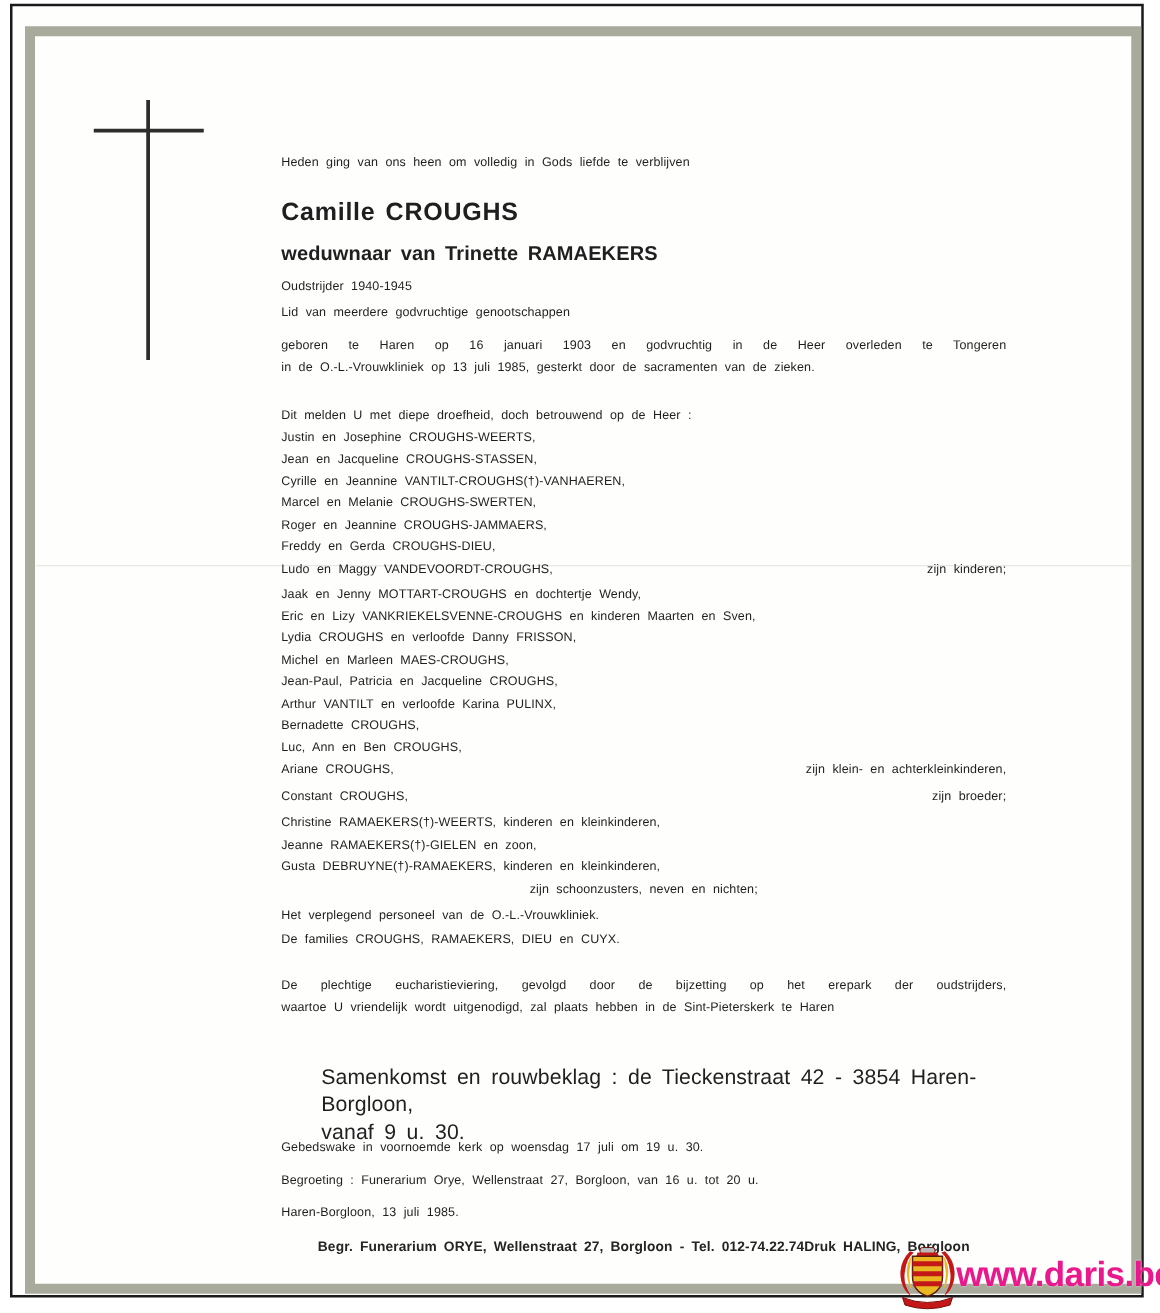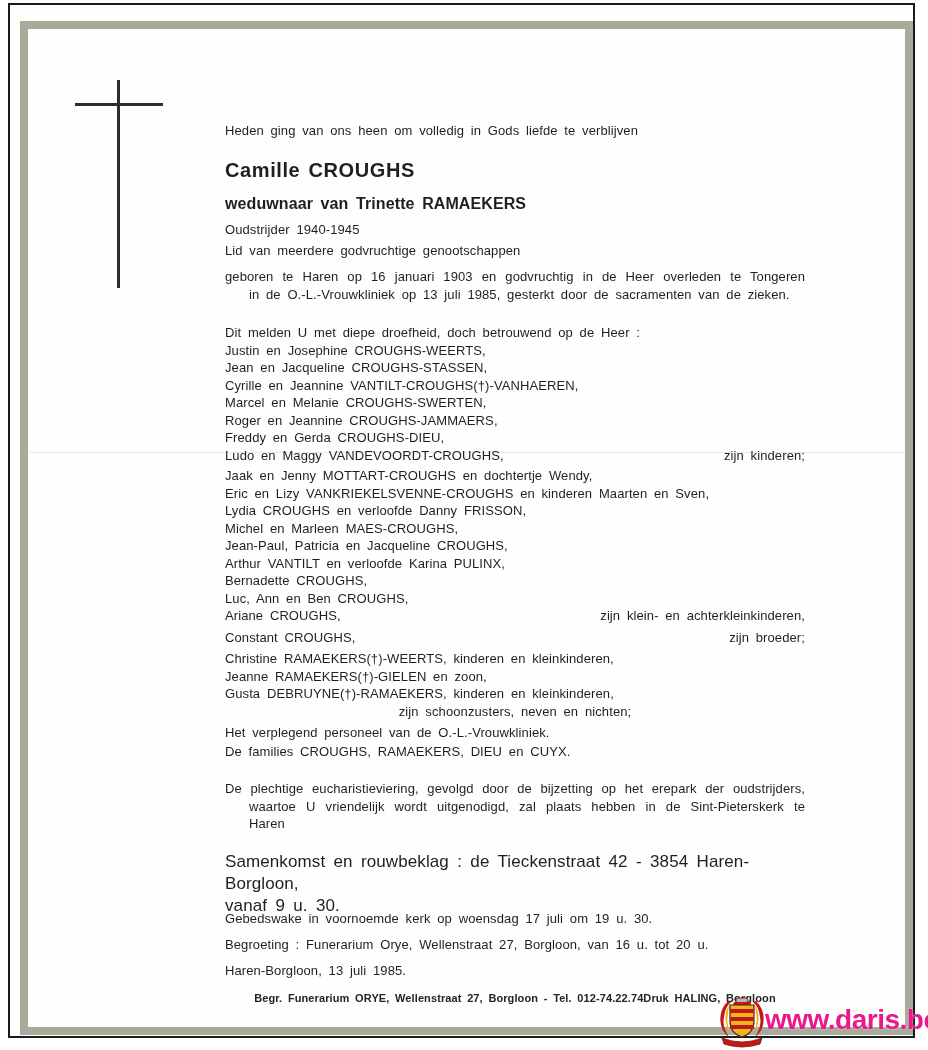--- a/index.html
+++ b/index.html
@@ -20,30 +20,30 @@
   }
   .scan-line{
     position:absolute;left:29px;top:452px;width:876px;height:1px;
     background:#e9e8e2;
   }
   .cross-v{position:absolute;left:117px;top:80px;width:3px;height:208px;background:#2d2d2d;}
   .cross-h{position:absolute;left:75px;top:103px;width:88px;height:3px;background:#2d2d2d;}
 
   .blk{
     position:absolute;left:225px;width:580px;
-    font-size:13px;line-height:17.5px;word-spacing:3px;letter-spacing:.1px;
+    font-size:10px;line-height:17.5px;word-spacing:3px;letter-spacing:.1px;
   }
   .name{font-size:20px;line-height:28px;font-weight:700;letter-spacing:.6px;word-spacing:2px;}
   .relationship{font-size:16px;line-height:19px;font-weight:700;word-spacing:3px;}
   .justify-lines > div{text-align:justify;text-align-last:justify;}
-  .justify-lines > div:last-child{text-align-last:left;margin-left:24px;}
+  .justify-lines > div:last-child{text-align-last:left;}
   .split{display:flex;justify-content:space-between;}
   .rlabel{white-space:nowrap;}
   .right-line{text-align:center;}
-  .gathering{font-size:17px;line-height:22px;word-spacing:3.5px;}
+  .gathering{font-size:17px;line-height:22px;word-spacing:3.5px;margin-left:32px;}
   .footer-row{display:flex;justify-content:center;font-size:11px;font-weight:700;word-spacing:2.5px;letter-spacing:.1px;color:#242424;}
 
   .watermark-text{
     position:absolute;left:765px;top:1005px;z-index:6;
     font-size:28px;line-height:30px;font-weight:700;letter-spacing:-.5px;
     color:#e9188c;text-shadow:0 0 2px rgba(255,255,255,.6);
   }
   .coat-of-arms{position:absolute;left:716px;top:991px;width:52px;height:59px;z-index:7;}
 </style>
 </head>

